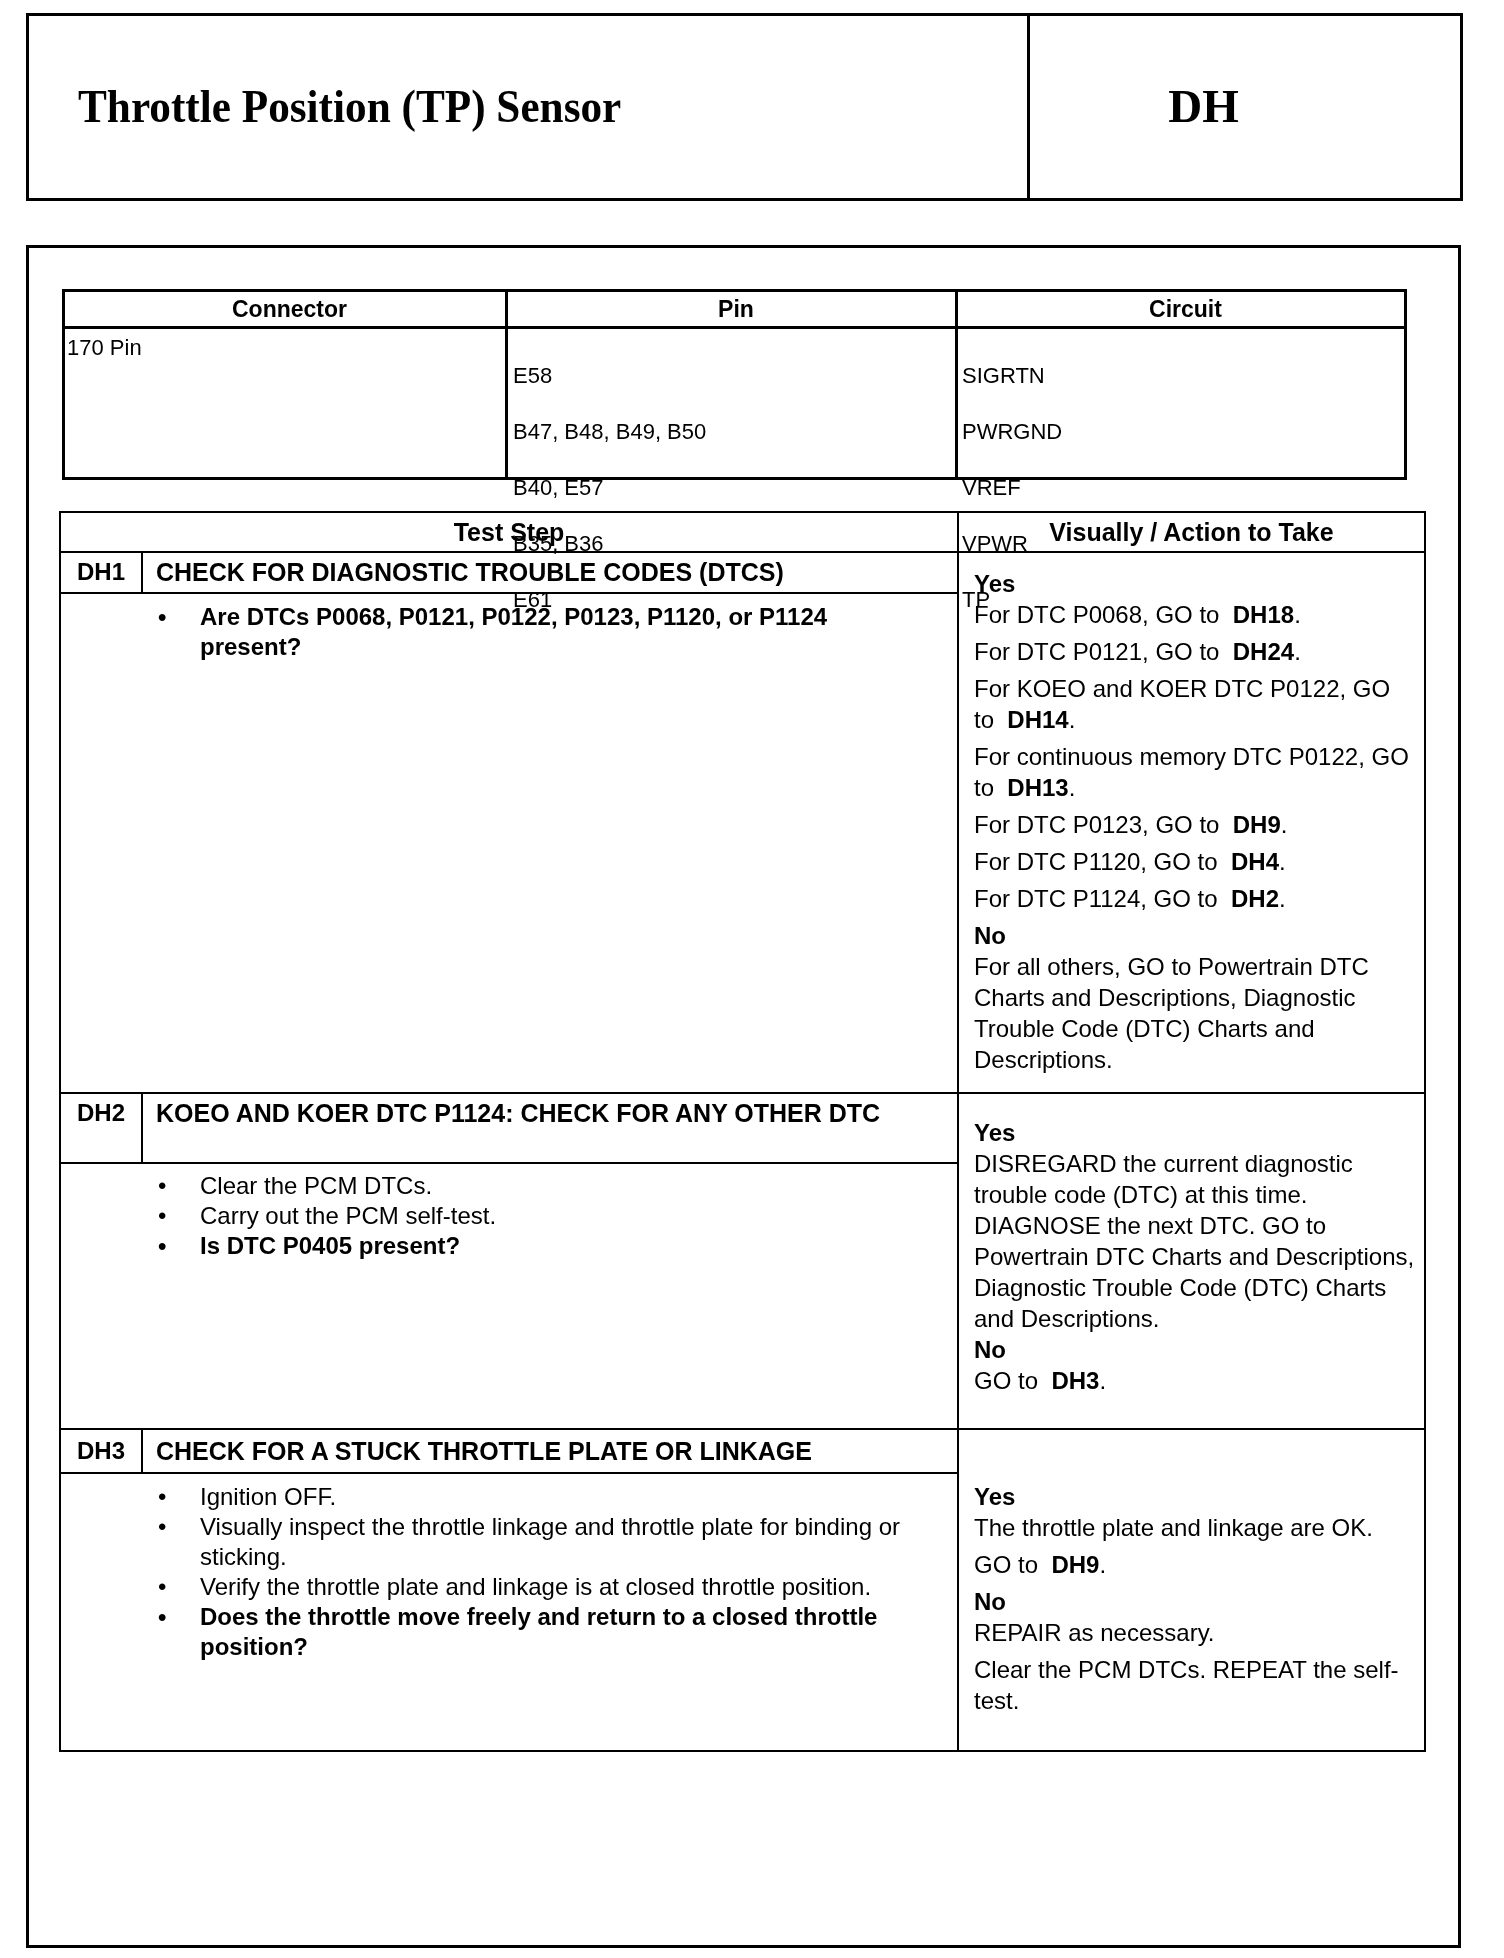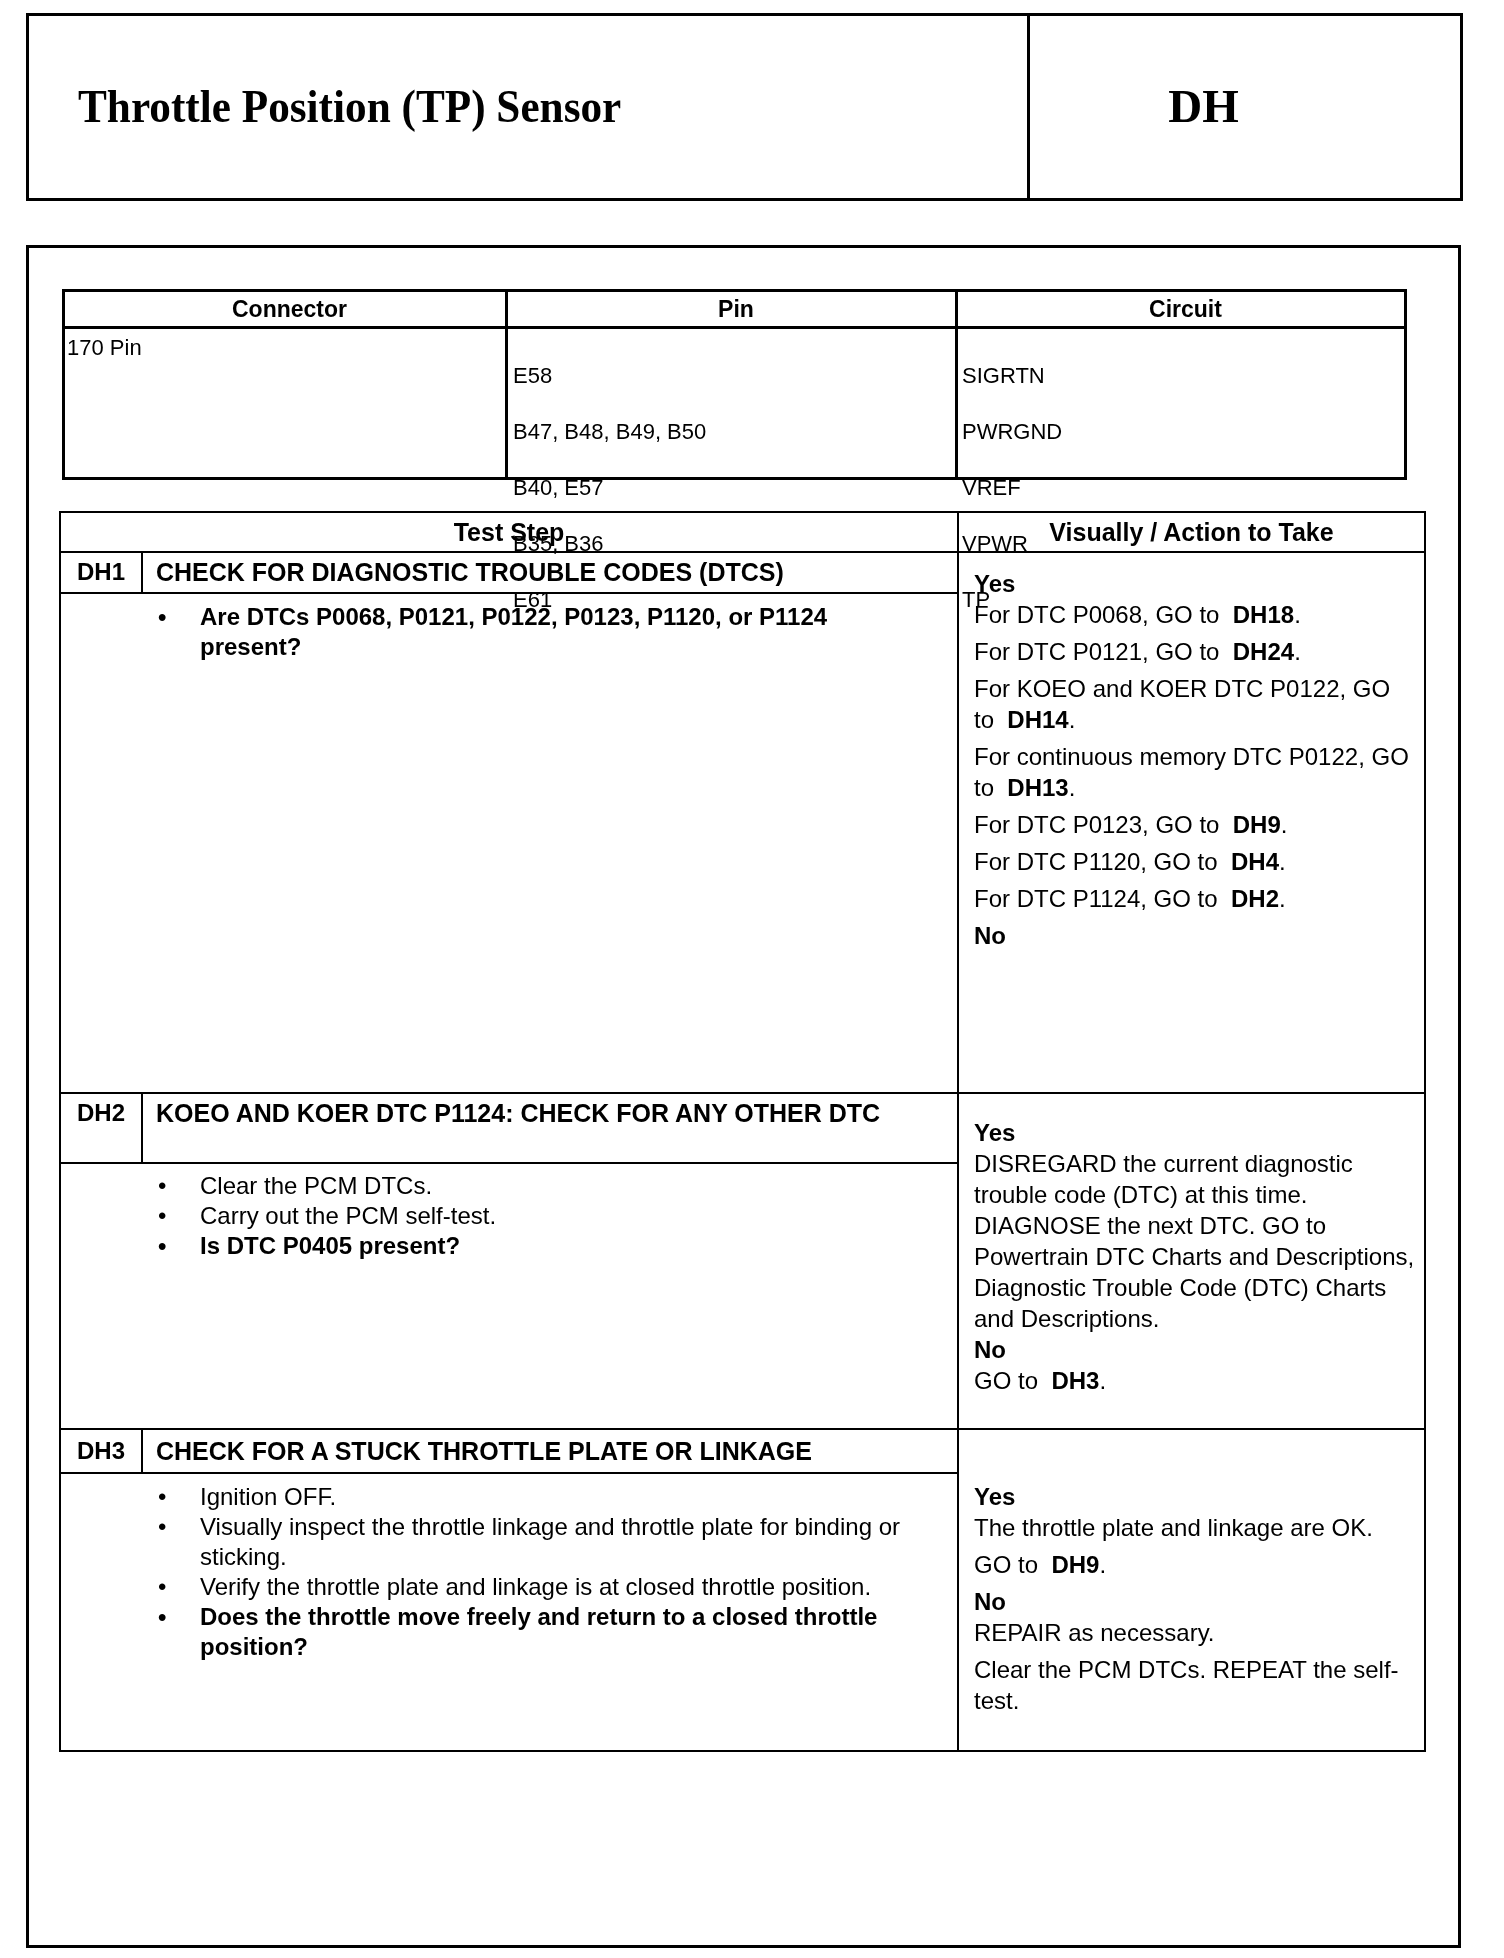--- a/index.html
+++ b/index.html
@@ -91,20 +91,21 @@
 <div class="abs results" style="left:974px; top:568px; width:448px;">
   <span class="lbl">Yes</span>
   <p><span>For DTC P0068, GO to</span>&nbsp; <b>DH18</b>.</p>
   <p><span>For DTC P0121, GO to</span>&nbsp; <b>DH24</b>.</p>
   <p><span>For KOEO and KOER DTC P0122, GO to</span>&nbsp; <b>DH14</b>.</p>
   <p><span>For continuous memory DTC P0122, GO to</span>&nbsp; <b>DH13</b>.</p>
   <p><span>For DTC P0123, GO to</span>&nbsp; <b>DH9</b>.</p>
   <p><span>For DTC P1120, GO to</span>&nbsp; <b>DH4</b>.</p>
   <p><span>For DTC P1124, GO to</span>&nbsp; <b>DH2</b>.</p>
   <span class="lbl">No</span>
+  <p class="tight">For all others, GO to Powertrain DTC Charts and Descriptions, Diagnostic Trouble Code (DTC) Charts and Descriptions.</p>
 </div>
 
 <div class="abs t-hline" style="left:59px; top:1162px; width:898px;"></div>
 <div class="abs t-vline" style="left:141px; top:1093px; height:70px;"></div>
 <div class="abs step-id" style="left:61px; top:1098px; width:80px;">DH2</div>
 <div class="abs step-title" style="left:156px; top:1098px; width:770px;">KOEO AND KOER DTC P1124: CHECK FOR ANY OTHER DTC</div>
 <ul class="abs bullets" style="left:158px; top:1171px; width:760px;">
   <li>Clear the PCM DTCs.</li>
   <li>Carry out the PCM self-test.</li>
   <li class="q">Is DTC P0405 present?</li>

